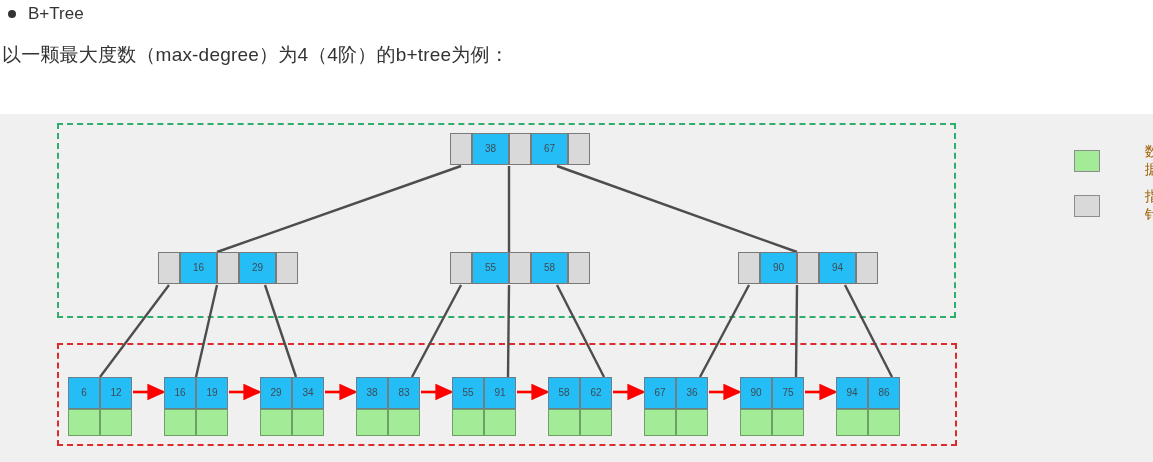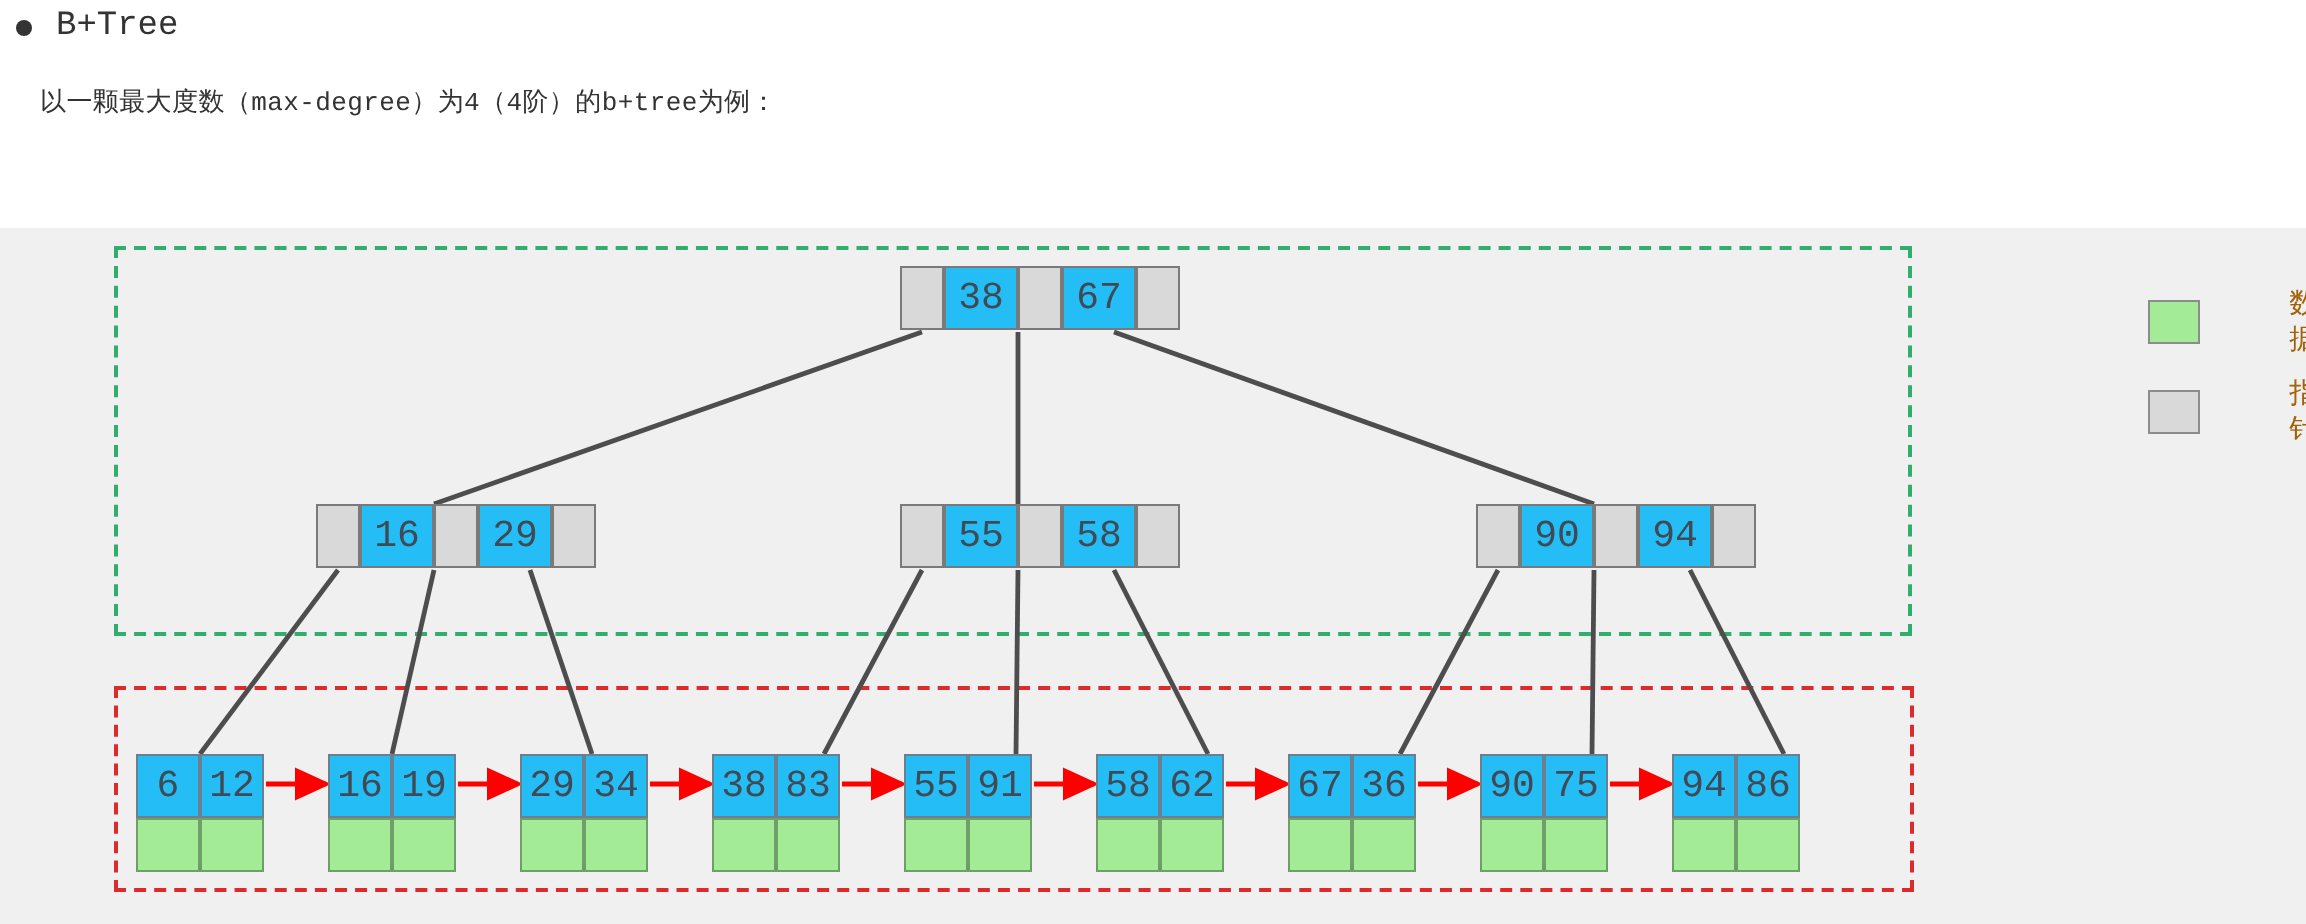--- a/index.html
+++ b/index.html
@@ -3,35 +3,35 @@
 <meta charset="utf-8">
 <style>
   html,body{margin:0;padding:0;}
   body{
     width:1153px;height:462px;
     background:#ffffff;
     font-family:"Liberation Sans","DejaVu Sans",sans-serif;
     color:#3f3f3f;
     overflow:hidden;
   }
-  .page{position:relative;width:1153px;height:462px;font-family:Liberation Mono, monospace;}
+  .page{position:relative;width:1153px;height:462px;}
 
   
   .heading{
     position:absolute;left:8px;top:4px;
     display:flex;align-items:center;gap:12px;
     font-size:17px;color:#333;
   }
   .bullet{
     width:8px;height:8px;border-radius:50%;
     background:#333;display:inline-block;
   }
   .intro{
-    position:absolute;left:20px;top:42px;
-    font-size:13px;color:#333;letter-spacing:.2px;
+    position:absolute;left:2px;top:42px;
+    font-size:19px;color:#333;letter-spacing:.2px;
   }
 
   
   .panel{
     position:absolute;left:0;top:114px;
     width:1153px;height:348px;
     background:#f0f0f0;
   }
 
   .dashbox{position:absolute;box-sizing:border-box;}
@@ -43,21 +43,21 @@
     left:57px;top:343px;width:900px;height:103px;
     border:2px dashed #dd2a2a;
   }
 
   
   .node{position:absolute;display:flex;}
   .cell{
     box-sizing:border-box;
     border:1px solid #7a7a7a;
     display:flex;align-items:center;justify-content:center;
-    font-size:19px;color:#3f4a55;
+    font-size:10px;color:#3f4a55;
     line-height:1;
   }
   .cell.ptr{background:#d9d9d9;}
   .cell.key{background:#25bdf5;}
   .cell.data{background:#a3eb96;border-color:#6f9f68;}
 
   
   .idx .ptr{width:22px;height:32px;}
   .idx .key{width:37px;height:32px;}
 

